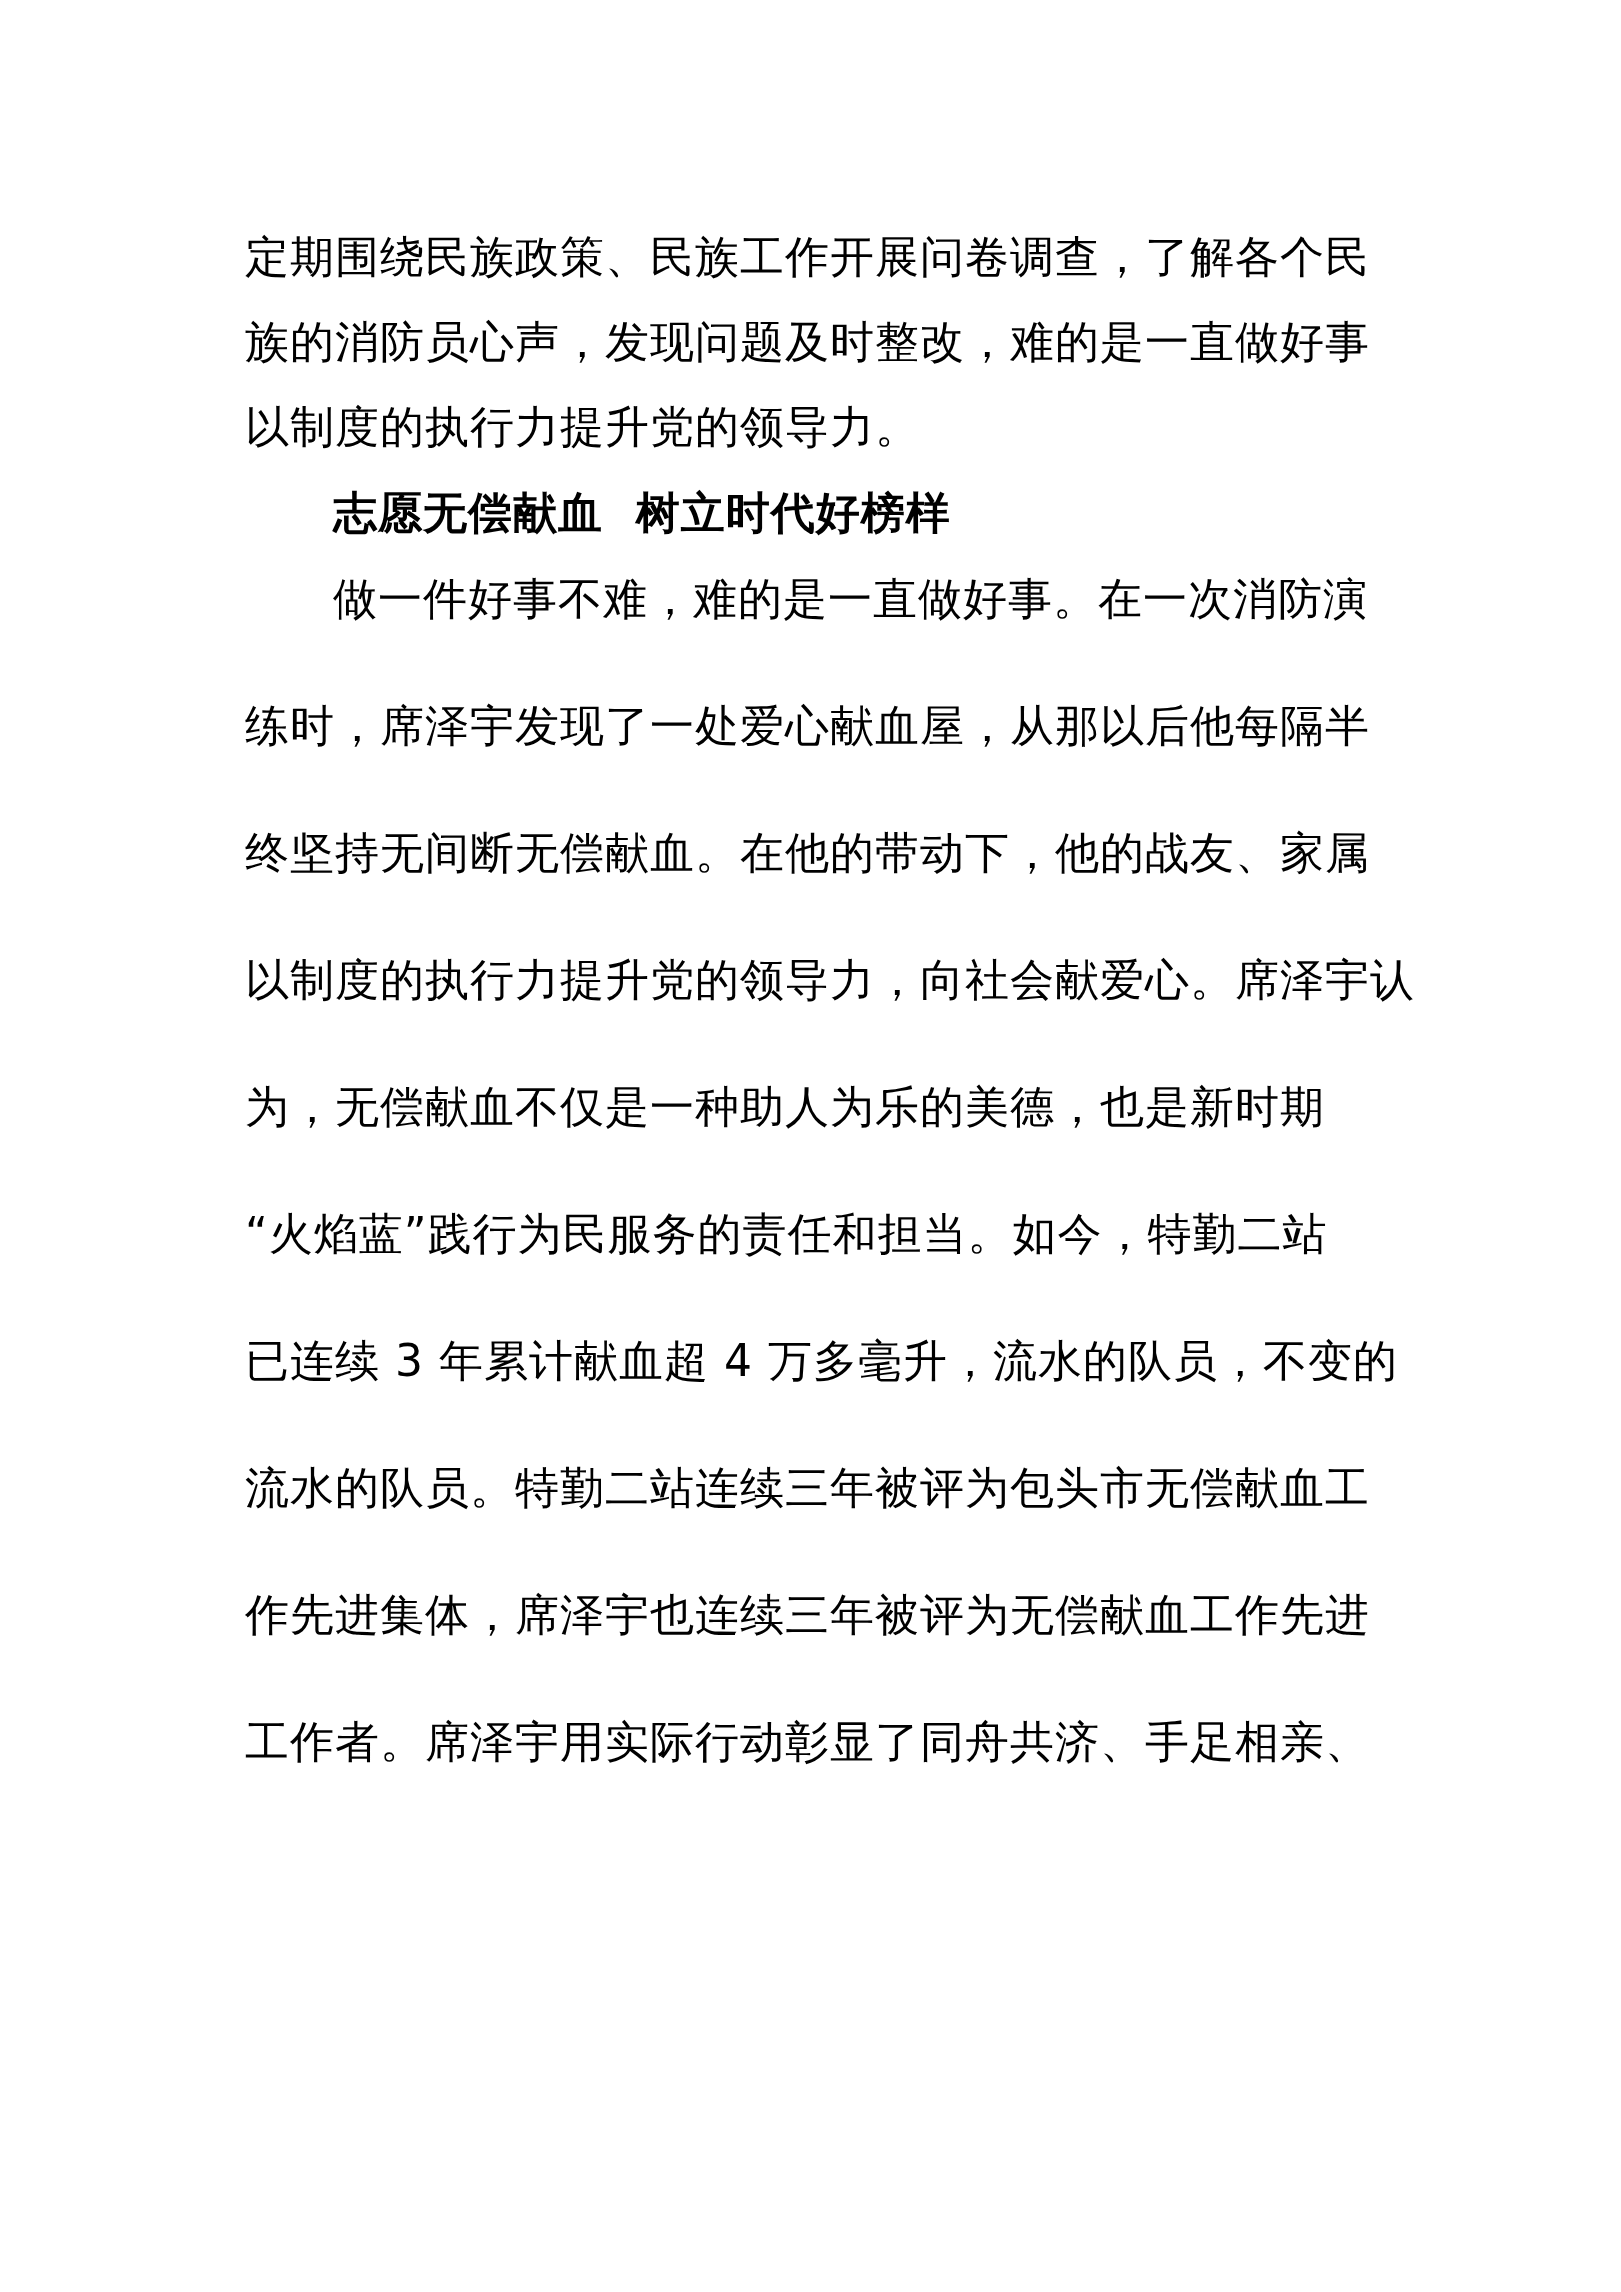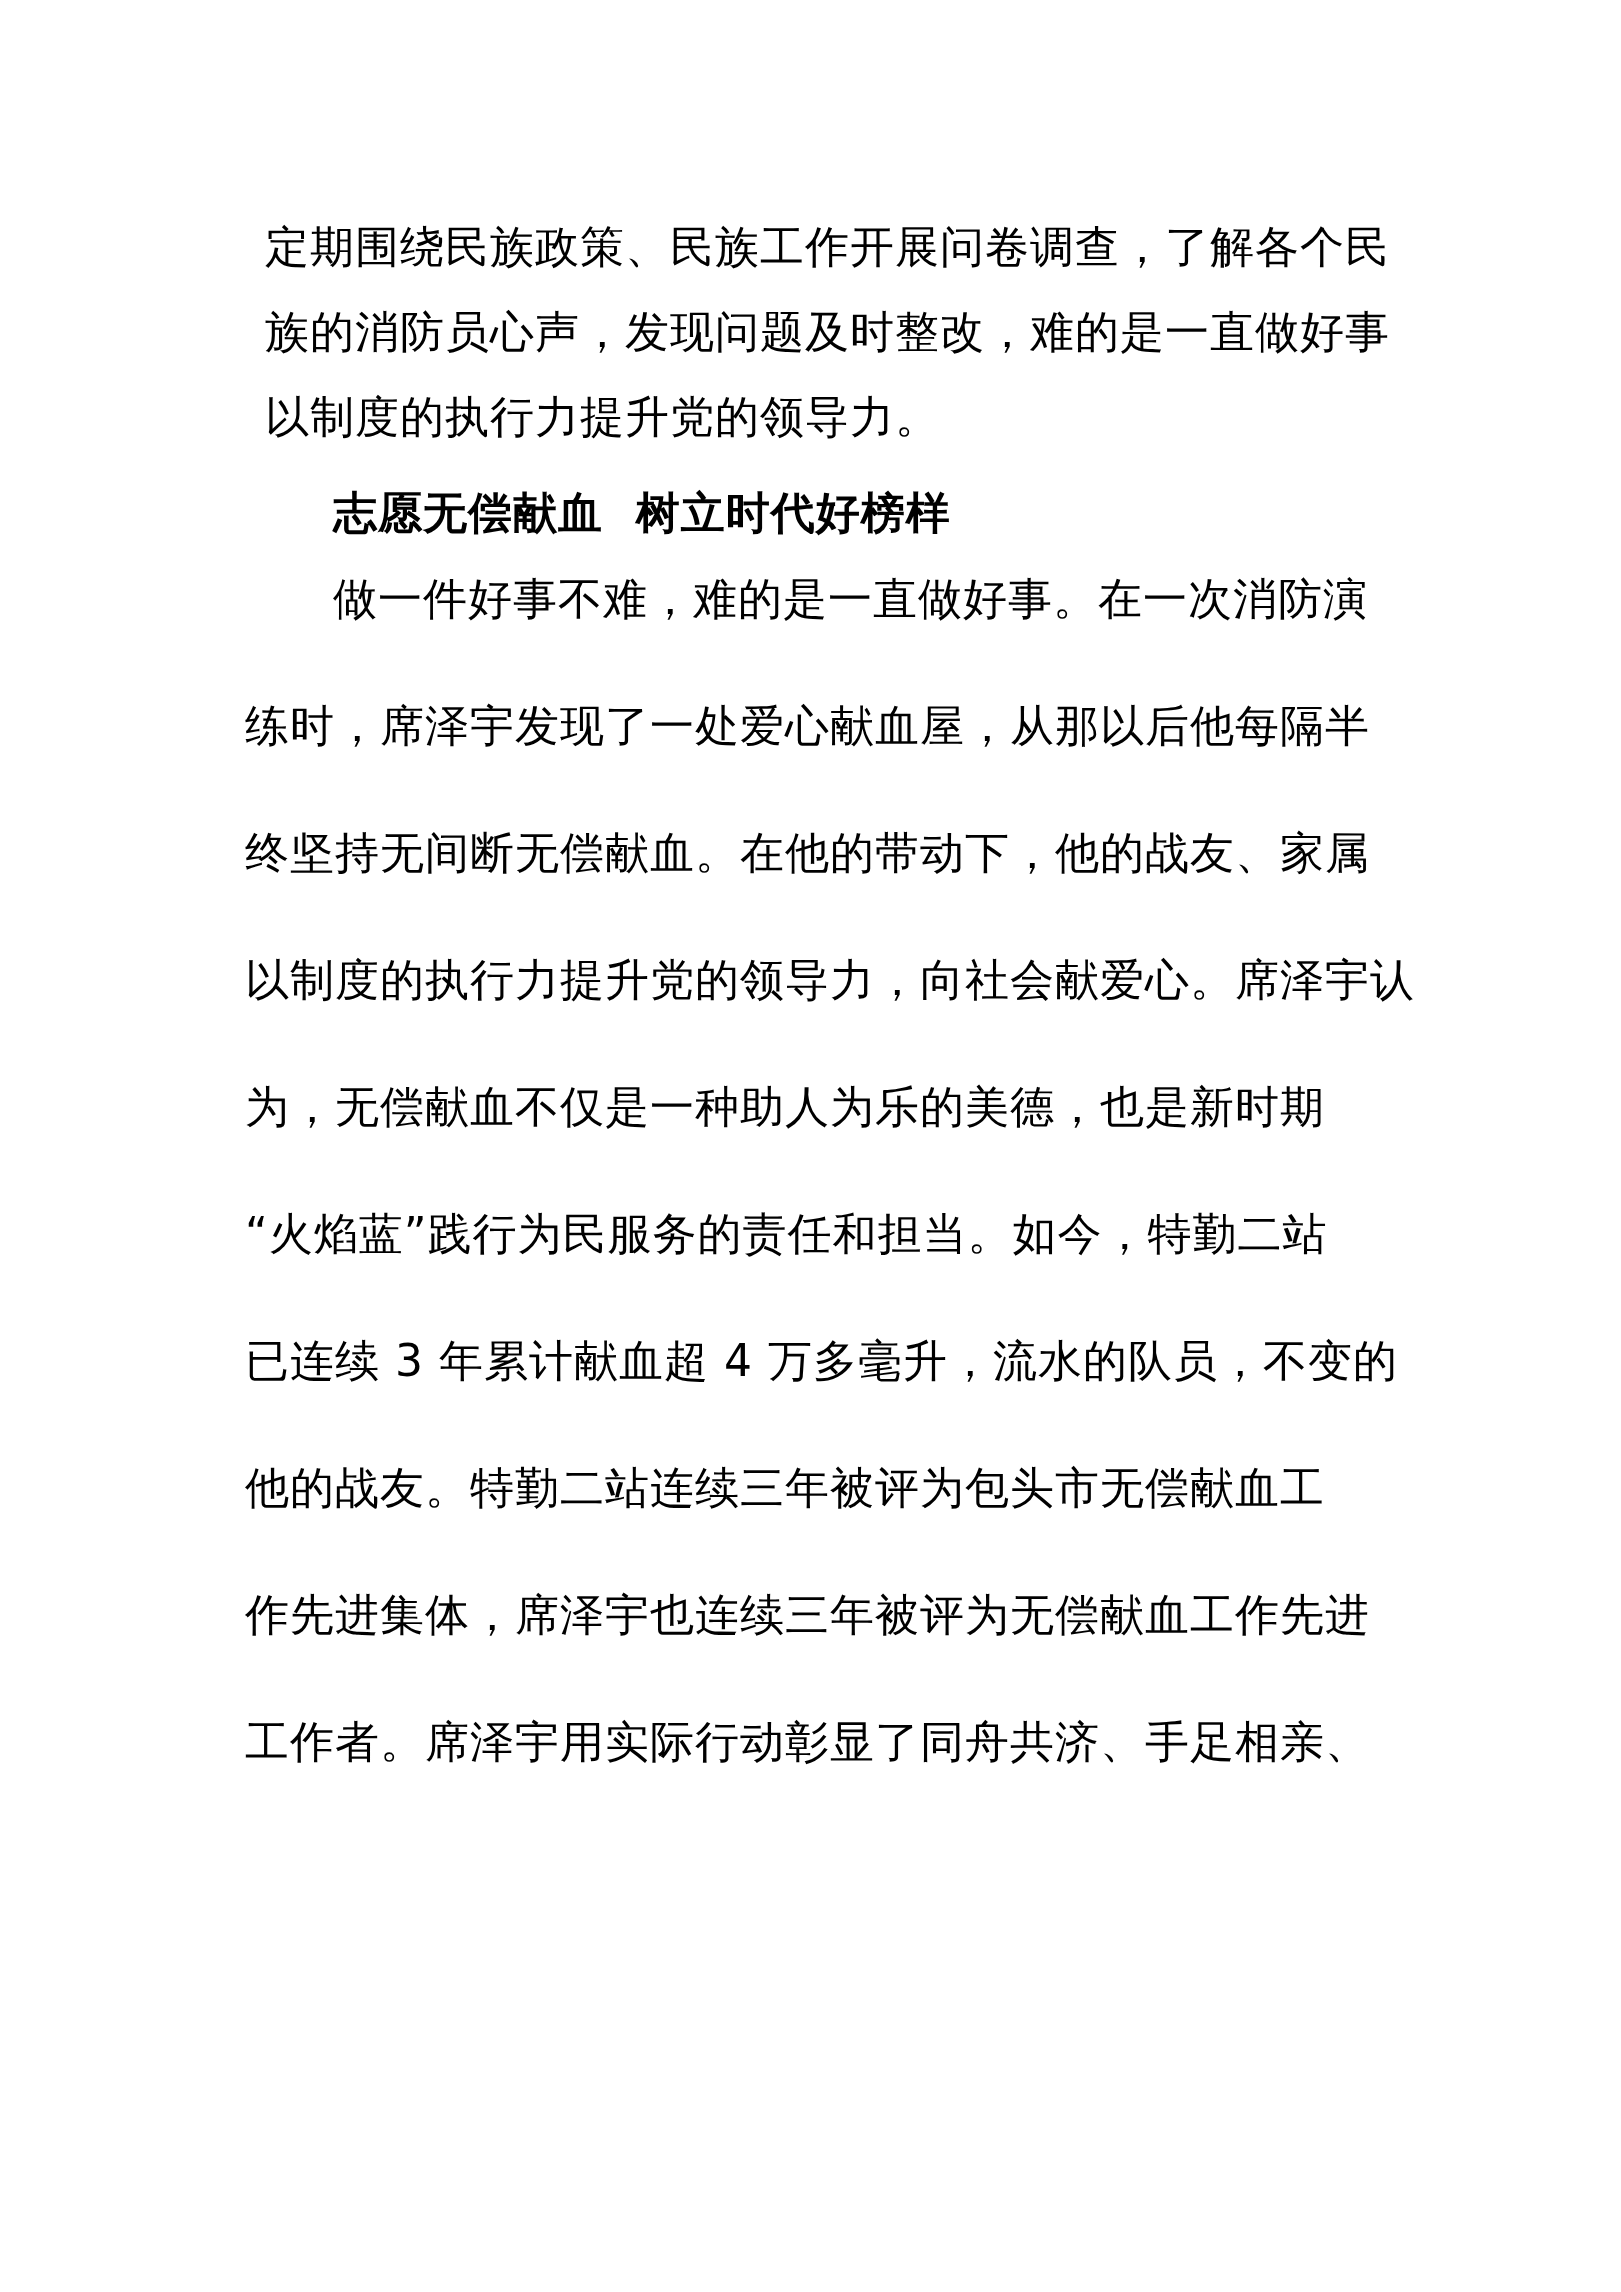--- a/index.html
+++ b/index.html
@@ -40,37 +40,37 @@
     padding-left: 88px;
   }
   .block-b .line { line-height: 127px; }
   .block-b .line.indent { padding-left: 88px; }
 </style>
 </head>
 <body>
 
 <div class="page">
 
-  <div class="block block-a" style="top:204px;margin-left:20px;">
+  <div class="block block-a" style="top:214px;">
     <span class="line">定期围绕民族政策、民族工作开展问卷调查，了解各个民</span>
     <span class="line">族的消防员心声，发现问题及时整改，难的是一直做好事</span>
     <span class="line">以制度的执行力提升党的领导力。</span>
   </div>
 
   <div class="block heading" style="top:470px;">
     <span class="line" style="white-space:pre;">志愿无偿献血  树立时代好榜样</span>
   </div>
 
   <div class="block block-b" style="top:535px;">
     <span class="line indent">做一件好事不难，难的是一直做好事。在一次消防演</span>
     <span class="line">练时，席泽宇发现了一处爱心献血屋，从那以后他每隔半</span>
     <span class="line">终坚持无间断无偿献血。在他的带动下，他的战友、家属</span>
     <span class="line">以制度的执行力提升党的领导力，向社会献爱心。席泽宇认</span>
     <span class="line">为，无偿献血不仅是一种助人为乐的美德，也是新时期</span>
     <span class="line">“火焰蓝”践行为民服务的责任和担当。如今，特勤二站</span>
     <span class="line">已连续 3 年累计献血超 4 万多毫升，流水的队员，不变的</span>
-    <span class="line">他的战友。特勤二站连续三年被评为包头市无偿献血工</span>
+    <span class="line">流水的队员。特勤二站连续三年被评为包头市无偿献血工</span>
     <span class="line">作先进集体，席泽宇也连续三年被评为无偿献血工作先进</span>
     <span class="line">工作者。席泽宇用实际行动彰显了同舟共济、手足相亲、</span>
   </div>
 
 </div>
 
 
 </body></html>

